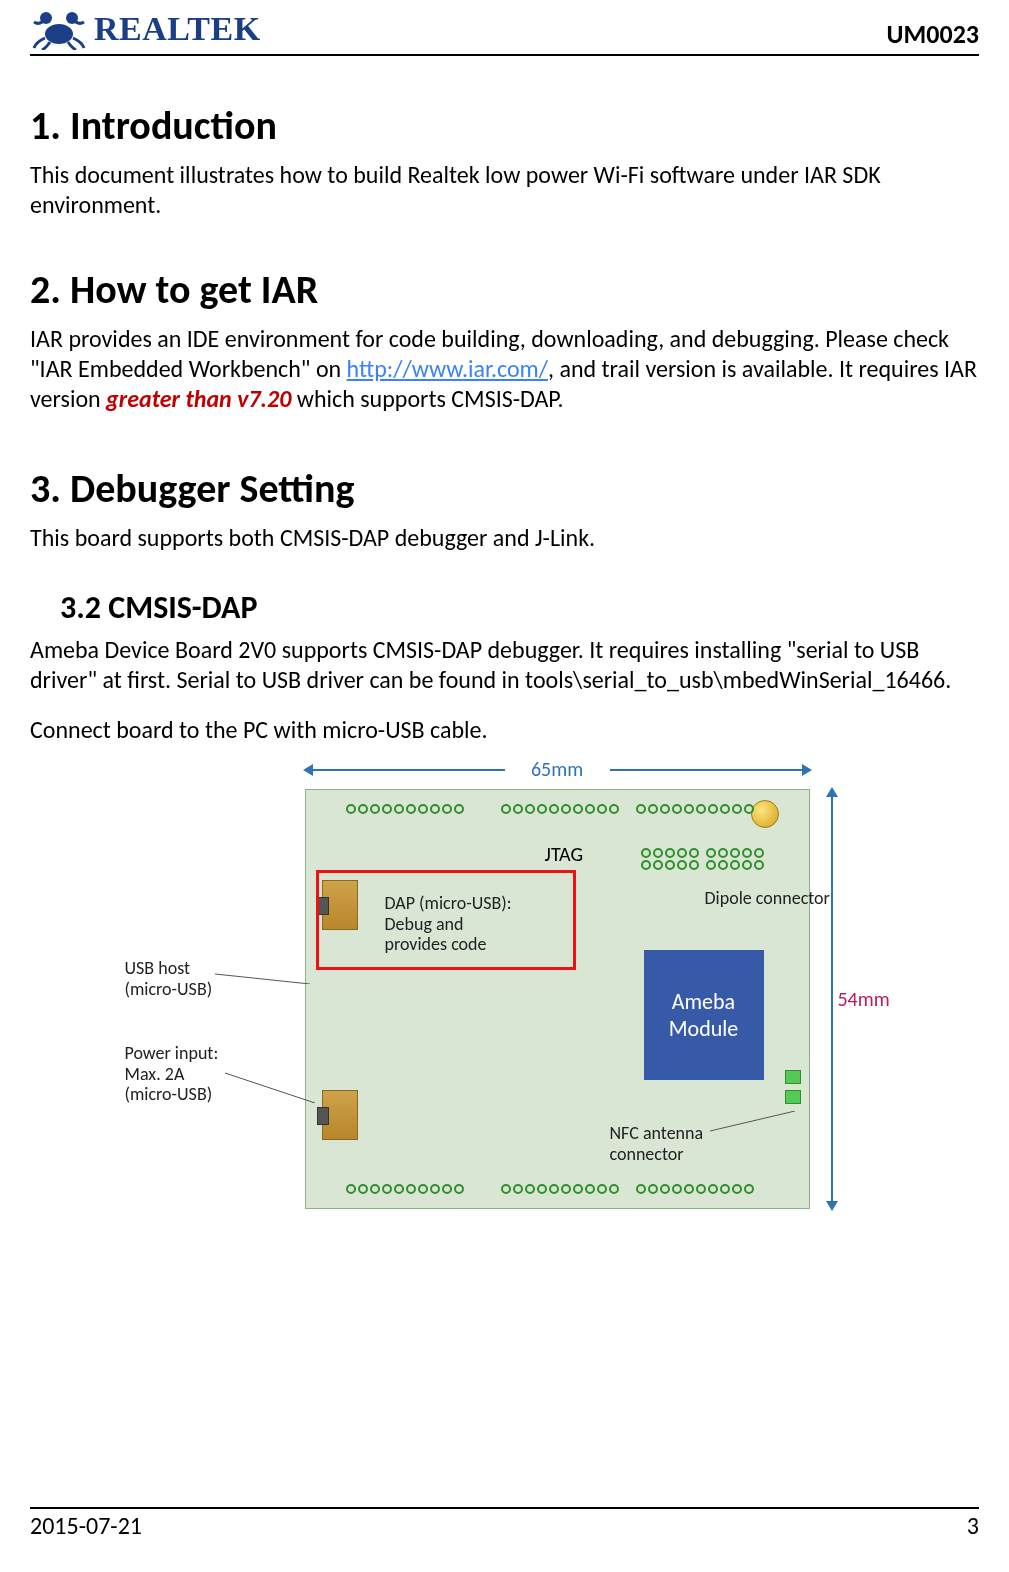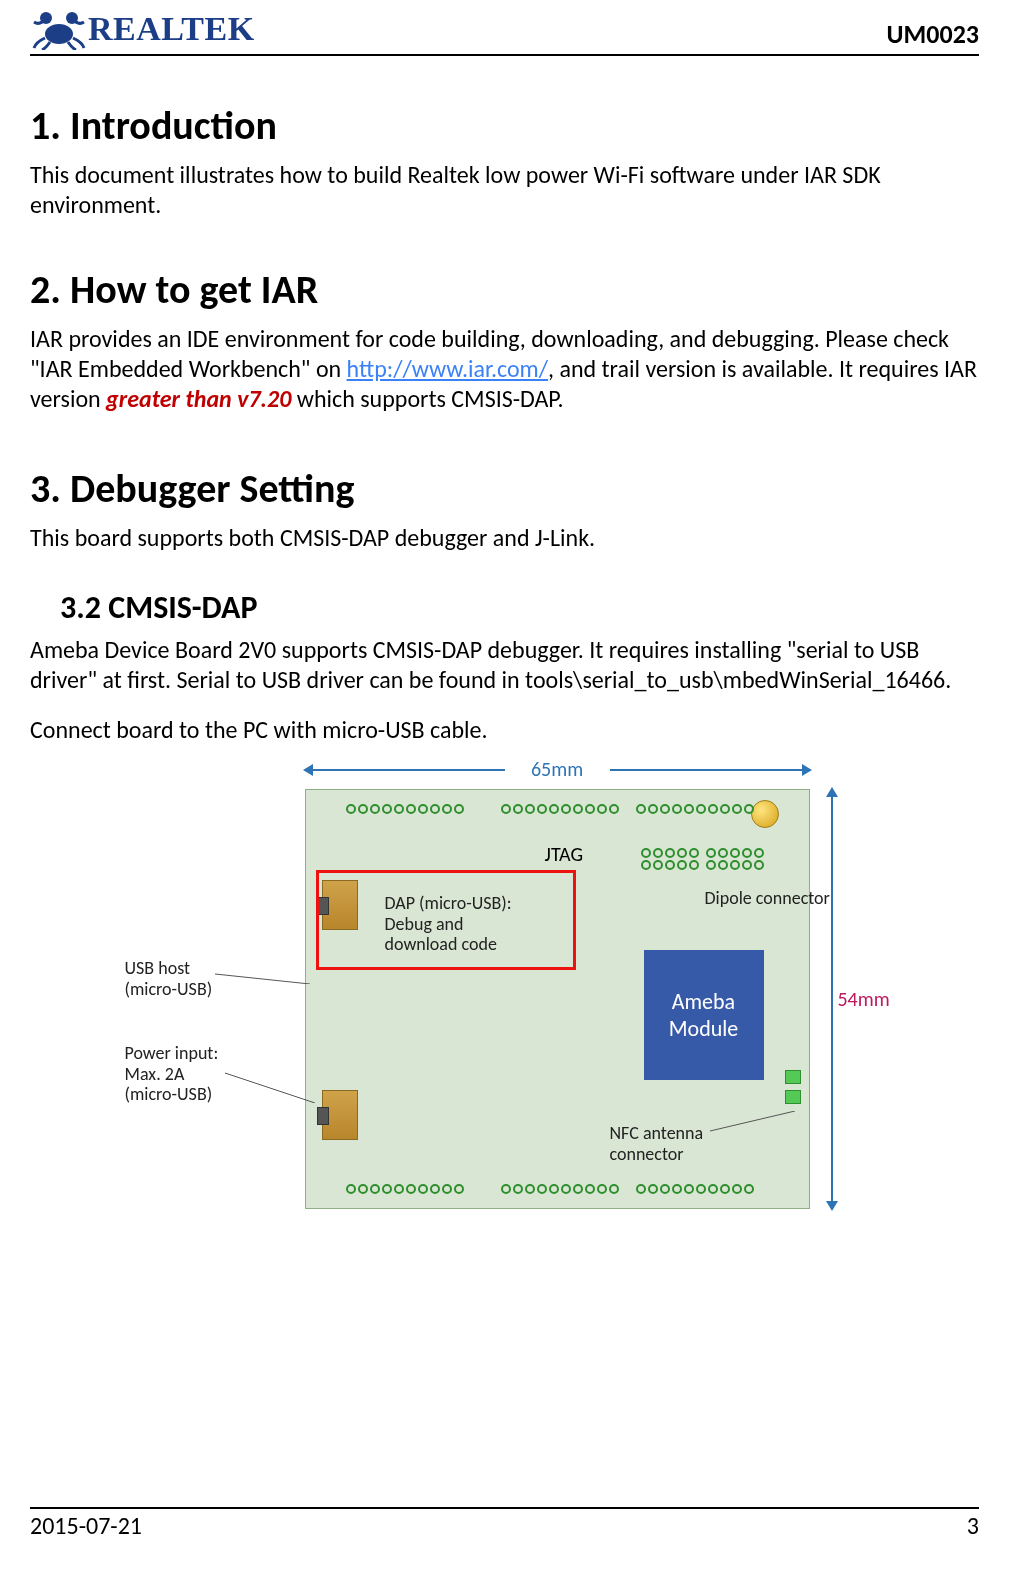--- a/index.html
+++ b/index.html
@@ -21,21 +21,21 @@
     display: flex;
     justify-content: space-between;
     align-items: flex-end;
     padding-top: 8px;
     border-bottom: 2px solid #000;
     padding-bottom: 4px;
   }
   .logo-wrap {
     display: flex;
     align-items: center;
-    gap: 0;
+    gap: 6px;
   }
   .logo-icon svg { display: block; }
   .logo-text {
     font-family: "Times New Roman", Times, serif;
     font-weight: bold;
     font-size: 34px;
     color: #1b3e87;
     letter-spacing: 0.5px;
   }
   .doc-id {
@@ -414,21 +414,21 @@
         <div class="p"></div>
           <div class="p"></div>
       </div>
     </div>
 
     <div class="lbl jtag">JTAG</div>
     <div class="lbl dipole">Dipole connector</div>
     <div class="lbl dap">
       <span>DAP (micro-USB):</span><br>
       <span>Debug and</span><br>
-      <span>download code</span>
+      <span>provides code</span>
     </div>
     <div class="lbl usbhost">
       <span>USB host</span><br>
       <span>(micro-USB)</span>
       <svg width="180" height="20" style="position:absolute;left:90px;top:6px">
           <line x1="0" y1="10" x2="95" y2="20" stroke="#555"></line>
         </svg>
     </div>
     <div class="lbl power">
       <span>Power input:</span><br>

